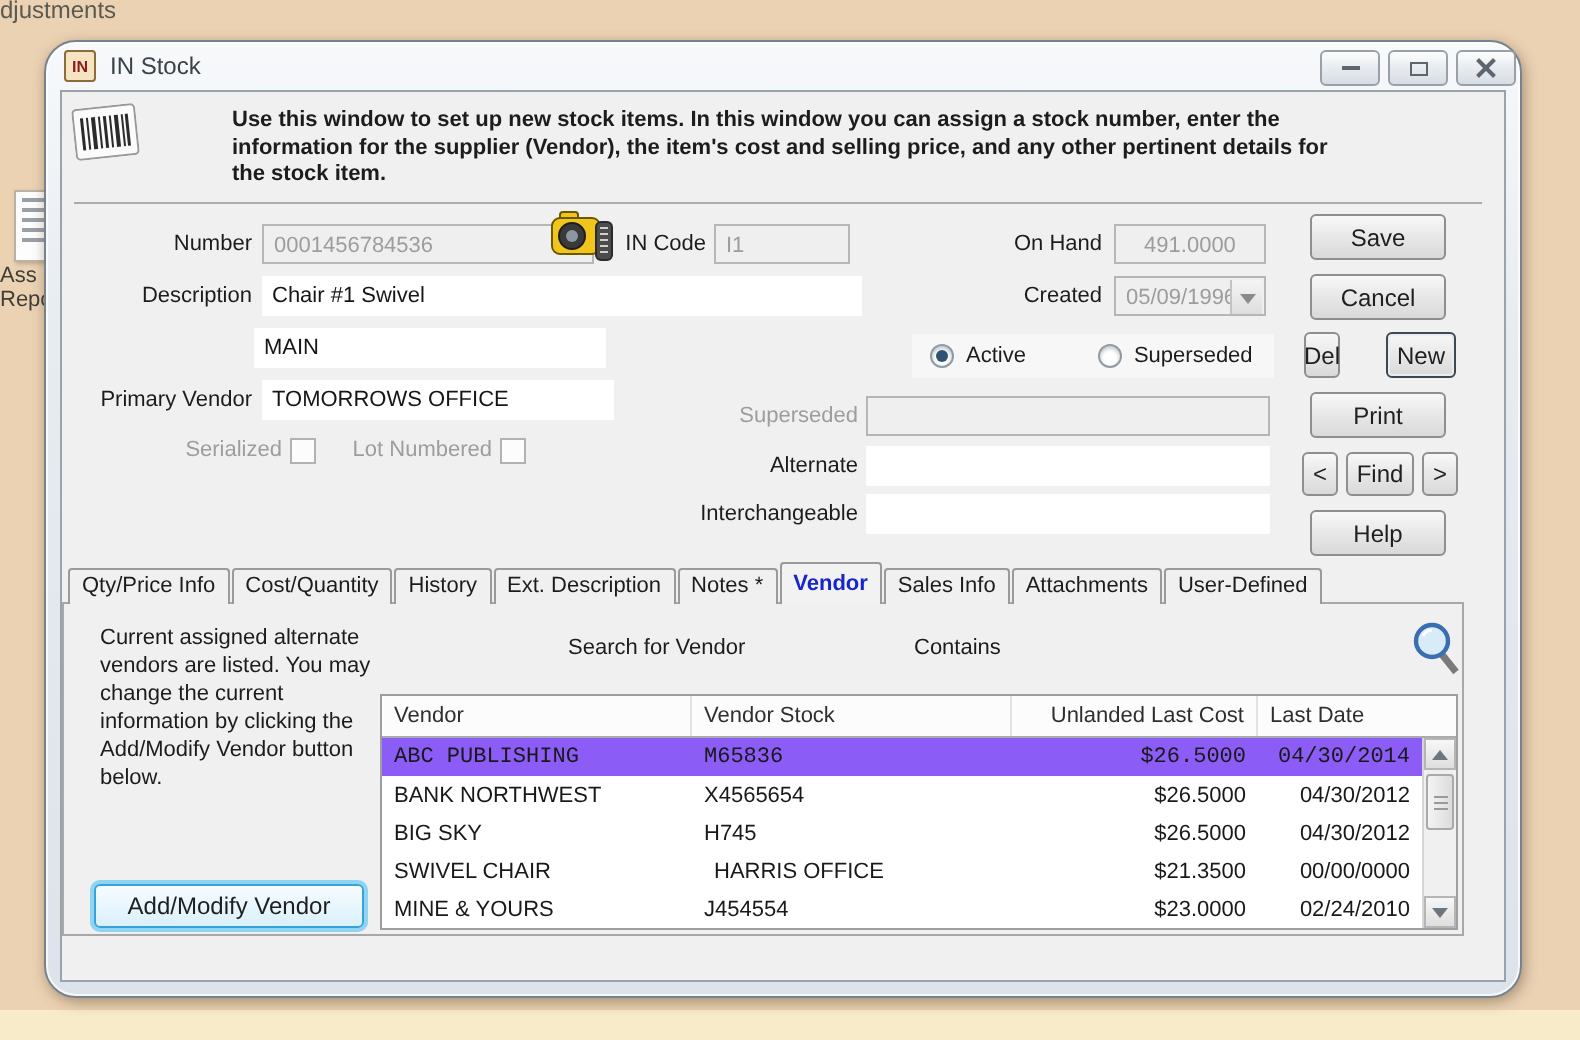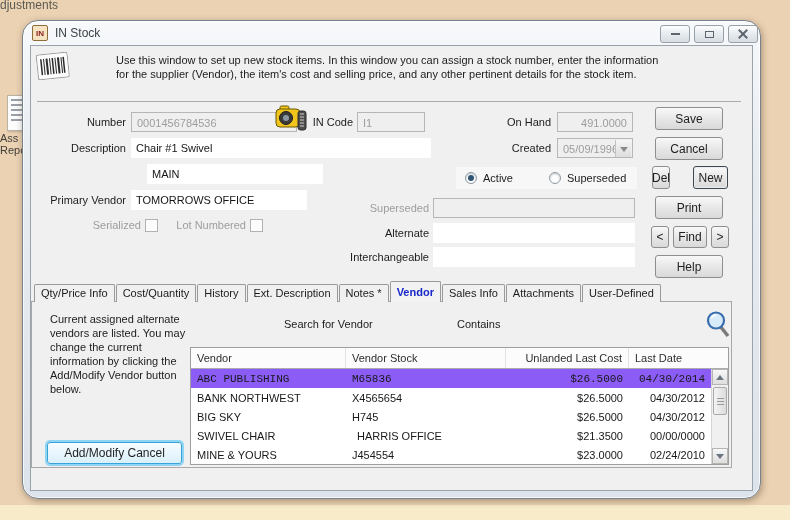--- a/index.html
+++ b/index.html
@@ -25,30 +25,30 @@
   .winctl .bar{width:9px;height:2px;background:#5d666e;}
   .winctl .box{width:9px;height:7px;border:1.5px solid #5d666e;box-sizing:border-box;background:transparent;}
   .winctl .x1{position:relative;width:10px;height:10px;}
   .winctl .x1::before,.winctl .x1::after{content:"";position:absolute;left:-1px;top:4px;width:12px;height:2px;background:#5d666e;}
   .winctl .x1::before{transform:rotate(45deg);}
   .winctl .x1::after{transform:rotate(-45deg);}
   .winbody{position:absolute;left:7px;top:24px;width:721px;height:444px;background:#f0f0f0;border:1px solid #99a3ac;box-sizing:content-box;}
 
   
   .barcode{position:absolute;left:14px;top:32px;transform:rotate(-6deg);}
-  .intro{position:absolute;left:93px;top:33px;width:556px;font-size:11px;line-height:13.5px;color:#1c1c1c;}
+  .intro{position:absolute;left:93px;top:33px;width:556px;font-size:11px;line-height:13.5px;color:#1c1c1c;font-weight:bold;}
   .hsep{position:absolute;left:14px;top:80px;width:704px;height:1px;background:#ababab;}
 
   
   .label{position:absolute;font-size:11px;color:#1c1c1c;text-align:right;line-height:20px;white-space:nowrap;}
   .label.dis{color:#9d9d9d;}
   .field{position:absolute;height:20px;font-size:11px;line-height:20px;padding:0 5px;background:#fff;color:#161616;
     white-space:nowrap;overflow:hidden;box-sizing:border-box;}
   .field.dis{background:#efefef;border:1px solid #b6b6b6;color:#9d9d9d;}
-  .field.rt{text-align:right;}
+  .field.rt{text-align:center;}
   .drop{position:absolute;right:1px;top:1px;width:15px;height:18px;background:linear-gradient(#f5f5f5,#dcdcdc);border-left:1px solid #c3c3c3;
     display:flex;align-items:center;justify-content:center;}
   .tri-dn{width:0;height:0;border-left:4px solid transparent;border-right:4px solid transparent;border-top:5px solid #8a8a8a;}
   .btn{position:absolute;display:flex;align-items:center;justify-content:center;font-size:12px;color:#1f1f1f;
     background:linear-gradient(#f8f8f8,#e9e9e9 45%,#d9d9d9);border:1px solid #8e8e8e;border-radius:3px;box-sizing:border-box;cursor:default;}
   .btn.default{border:1px solid #3f474f;box-shadow:inset 0 0 0 1px #e9edf1;}
   .btn.glow{border:1px solid #38a3d8;box-shadow:0 0 0 2px #8fd4f2;background:linear-gradient(#f7fcff,#daf0fb);}
   .status{position:absolute;left:433px;top:146px;width:181px;height:22px;background:#f7f7f7;display:flex;align-items:center;font-size:11px;color:#1c1c1c;}
   .radio{width:12px;height:12px;border-radius:50%;background:#fff;border:1px solid #8e9aa5;box-shadow:inset 0 1px 2px rgba(0,0,0,.25);box-sizing:border-box;}
   .radio.on::after{content:"";display:block;width:6px;height:6px;border-radius:50%;background:#2f5372;margin:2px;}
@@ -166,21 +166,21 @@
     <div class="field" style="left:108px;top:117px;width:300px;">Chair #1 Swivel</div>
     <div class="label" style="left:430px;top:117px;width:98px;">Created</div>
     <div class="field dis" style="left:534px;top:117px;width:76px;">
       <span>05/09/1996</span>
       <span class="drop">
           <span class="tri-dn"></span>
         </span>
     </div>
     <div class="btn" style="left:632px;top:116px;width:68px;height:23px;">Cancel</div>
 
-    <div class="field" style="left:124px;top:143px;width:176px;">MAIN</div>
+    <div class="field" style="left:104px;top:143px;width:176px;">MAIN</div>
     <div class="status">
       <span class="radio on" style="margin-left:9px;"></span>
       <span style="margin-left:6px;">Active</span>
       <span class="radio" style="margin-left:36px;"></span>
       <span style="margin-left:6px;">Superseded</span>
     </div>
     <div class="btn" style="left:629px;top:145px;width:18px;height:23px;">Del</div>
     <div class="btn default" style="left:670px;top:145px;width:35px;height:23px;">New</div>
 
     <div class="label" style="left:0;top:169px;width:103px;">Primary Vendor</div>
@@ -272,16 +272,16 @@
               <i></i>
               <i></i>
               <i></i>
             </div>
           <div class="sb-btn sb-dn">
               <span class="tri-d"></span>
             </div>
         </div>
       </div>
 
-      <div class="btn glow" style="left:15px;top:140px;width:135px;height:22px;font-size:12px;">Add/Modify Cancel</div>
+      <div class="btn glow" style="left:15px;top:140px;width:135px;height:22px;font-size:12px;">Add/Modify Vendor</div>
     </div>
   </div>
 </div>
 
 </body></html>

